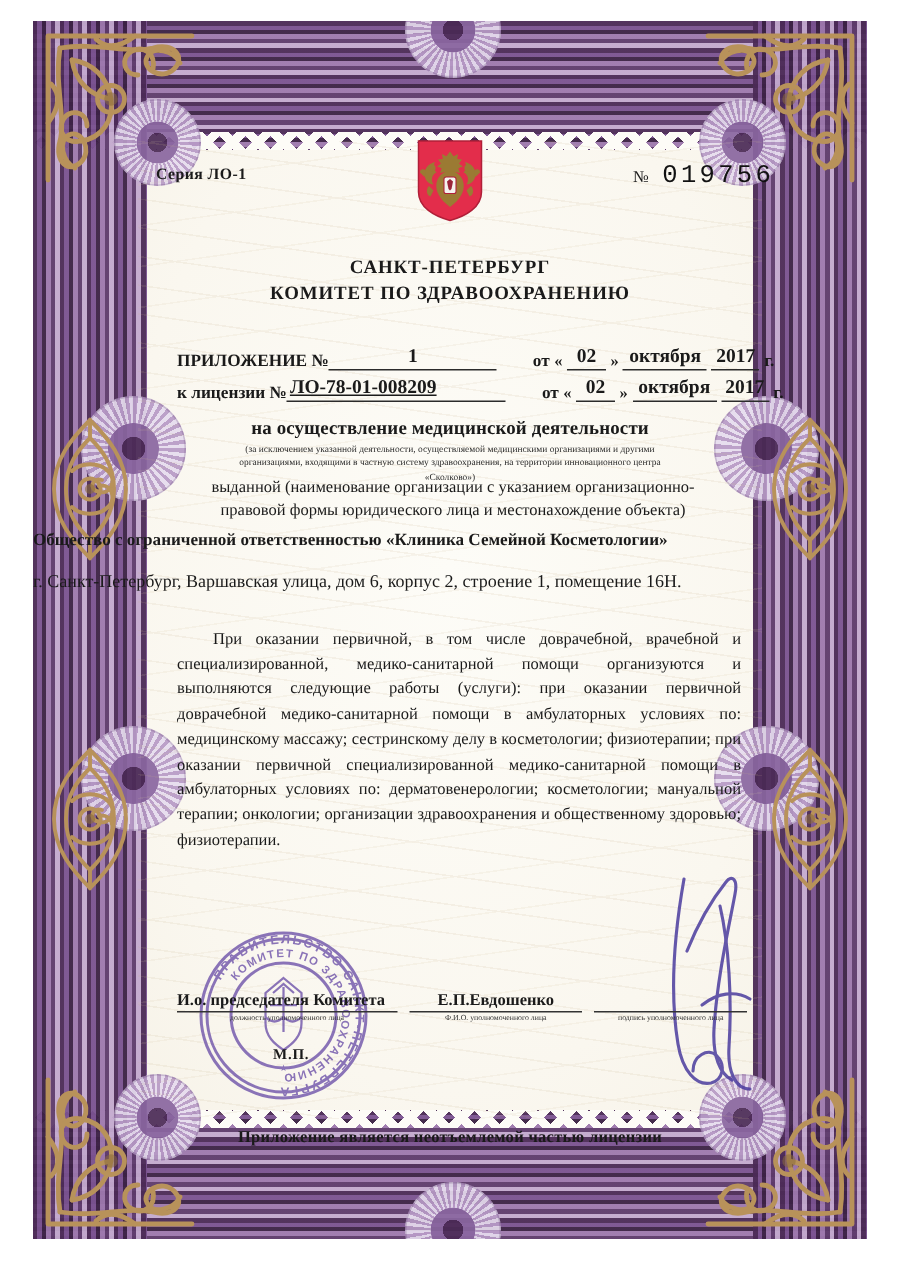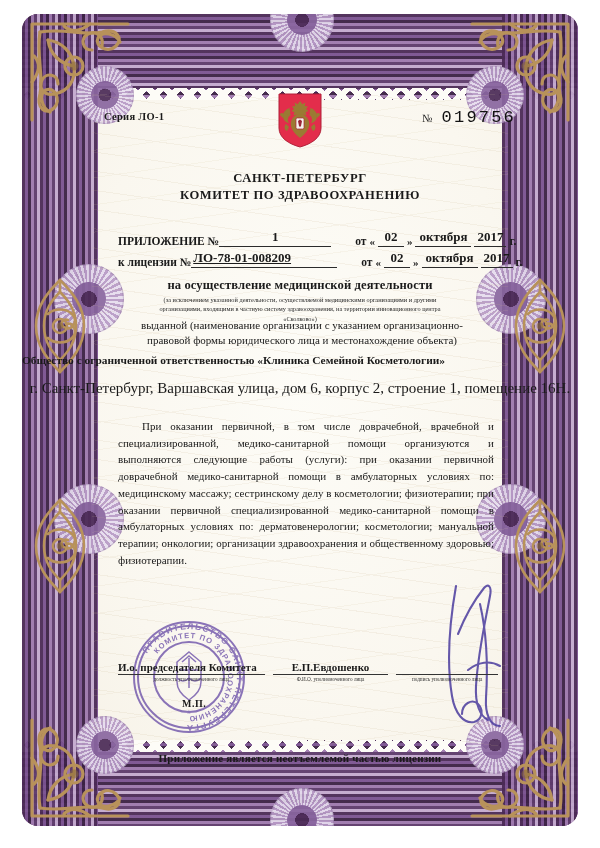--- a/index.html
+++ b/index.html
@@ -14,21 +14,20 @@
     position:relative;width:600px;height:848px;
     background:#ffffff;
   }
 
   
   .blank{
     position:absolute;left:22px;top:14px;width:556px;height:812px;
     background:
       radial-gradient(ellipse at 50% 45%, #fdfcf7 0%, #faf7ef 55%, #f4efe2 100%);
     overflow:hidden;
-    border-radius:16px;
   }
 
   
   .band{position:absolute;overflow:hidden;}
   .band-top{left:0;top:0;width:556px;height:86px;}
   .band-bottom{left:0;bottom:0;width:556px;height:86px;}
   .band-left{left:0;top:0;width:76px;height:812px;}
   .band-right{right:0;top:0;width:76px;height:812px;}
 
   .wave-fill{
@@ -152,22 +151,22 @@
     position:absolute;left:96px;width:368px;top:304px;
     text-align:justify;font-size:11px;line-height:1.32;
   }
   .issued .t1{display:block;text-align:center;}
 
   .entity{
     position:absolute;left:0;right:0;top:340px;
     font-size:11.4px;font-weight:bold;
   }
   .address{
-    position:absolute;left:0;right:0;top:366px;text-align:center;
-    font-size:15px;
+    position:absolute;left:0;right:0;top:366px;text-align:left;
+    font-size:12px;
   }
 
   .body{
     position:absolute;left:96px;width:376px;top:404px;
     font-size:11px;line-height:1.52;text-align:justify;
     text-indent:24px;
     -webkit-hyphens:none;hyphens:none;
   }
 
   

